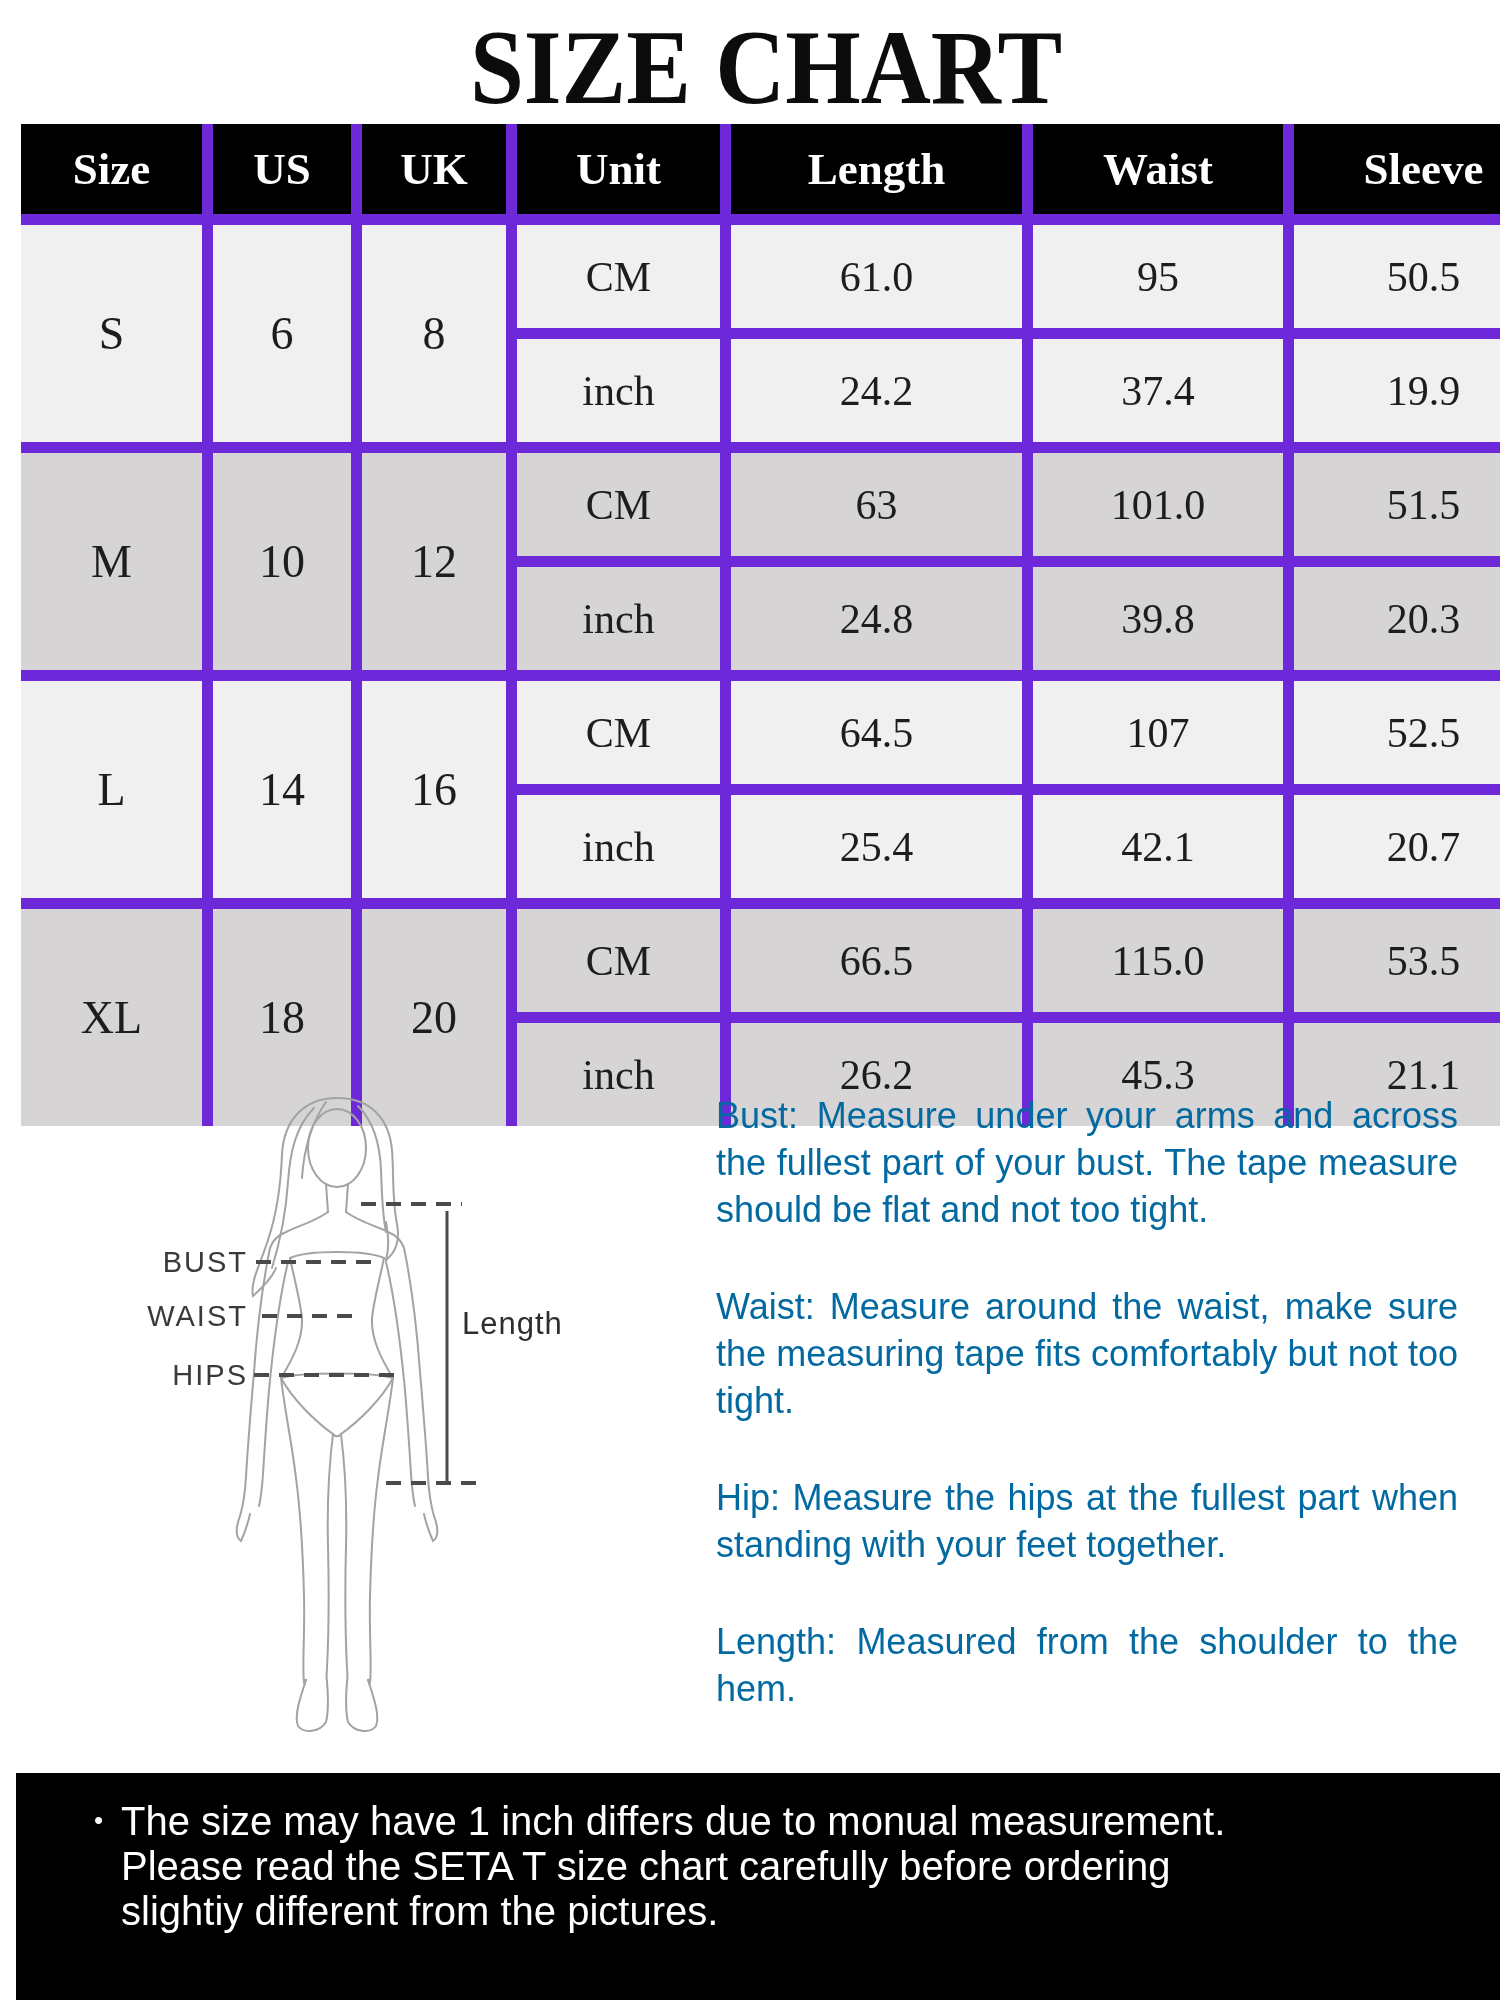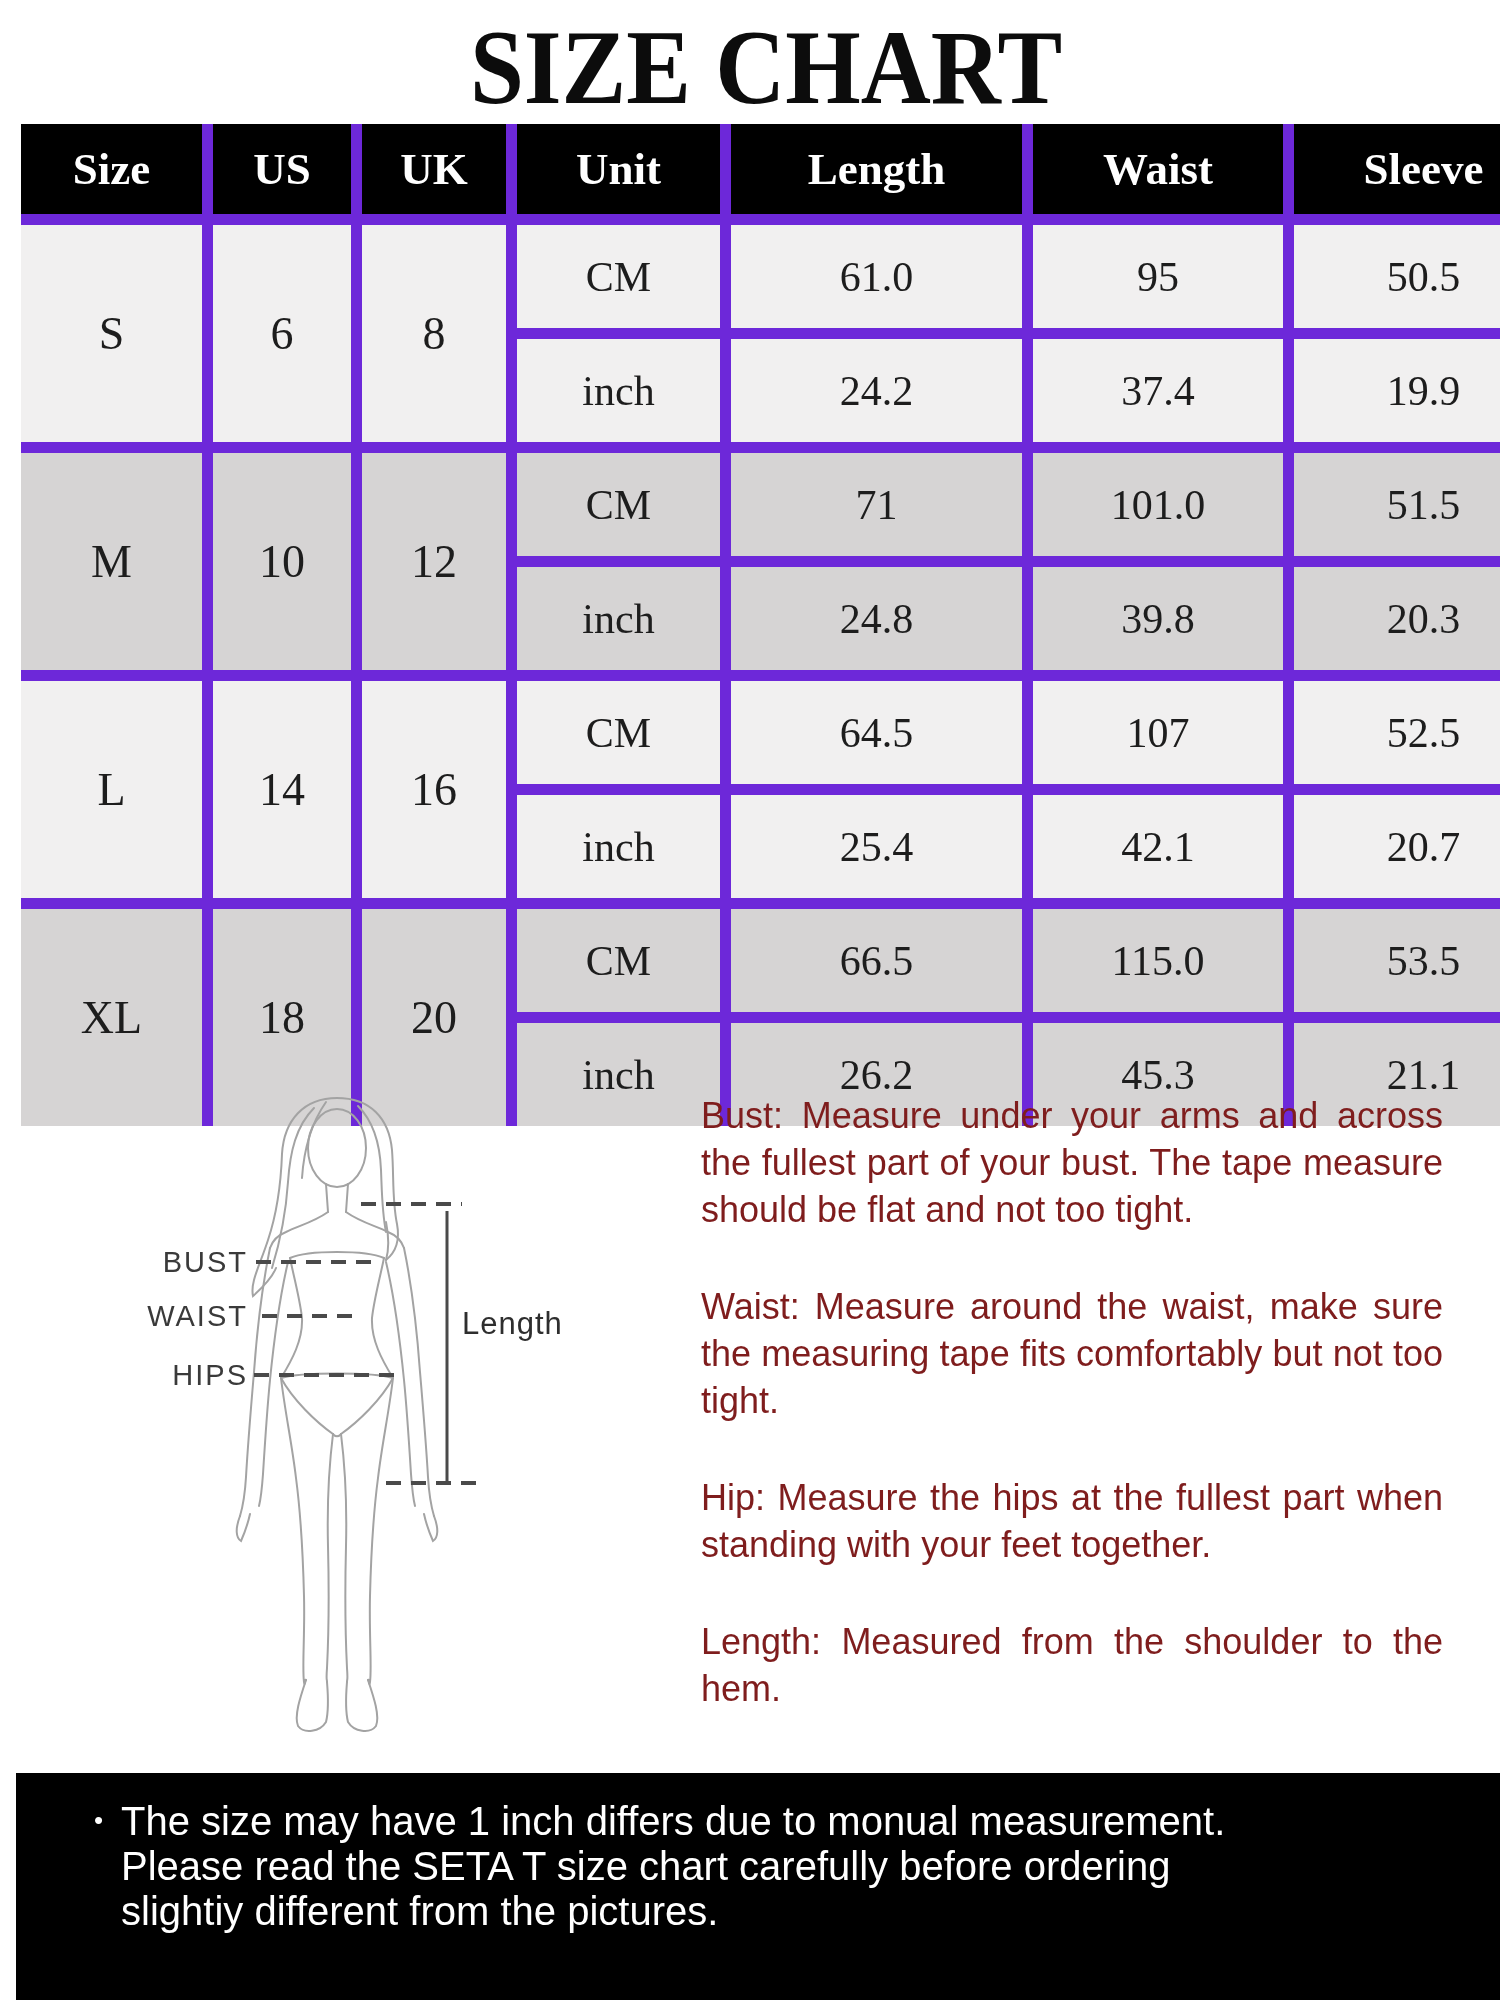--- a/index.html
+++ b/index.html
@@ -43,22 +43,22 @@
   .fig-label {
     font-family:"Liberation Sans", sans-serif; font-size:29px;
     letter-spacing:2px; fill:#3a3a3a;
   }
   .fig-length-label {
     font-family:"Liberation Sans", sans-serif; font-size:31px; fill:#2e2e2e; letter-spacing:1px;
   }
 
   
   .instructions {
-    position:absolute; left:685px; top:1092px; width:742px;
-    font-size:36px; line-height:47px; color:#7f1d1d;
+    position:absolute; left:700px; top:1092px; width:742px;
+    font-size:36px; line-height:47px; color:#0369a1;
   }
   .instructions p { margin:0 0 50px 0; text-align:justify; }
   .instructions p:last-child { margin-bottom:0; }
 
   
   .footer {
     position:absolute; left:0; top:1773px; width:1500px; height:227px;
     background:#000000; color:#ffffff; box-sizing:border-box;
     padding:25px 40px 0 78px;
   }
@@ -93,21 +93,21 @@
     <div class="cell light">50.5</div>
     <div class="cell light">inch</div>
     <div class="cell light">24.2</div>
     <div class="cell light">37.4</div>
     <div class="cell light">19.9</div>
 
     <div class="cell dark merged">M</div>
     <div class="cell dark merged">10</div>
     <div class="cell dark merged">12</div>
     <div class="cell dark">CM</div>
-    <div class="cell dark">71</div>
+    <div class="cell dark">63</div>
     <div class="cell dark">101.0</div>
     <div class="cell dark">51.5</div>
     <div class="cell dark">inch</div>
     <div class="cell dark">24.8</div>
     <div class="cell dark">39.8</div>
     <div class="cell dark">20.3</div>
 
     <div class="cell light merged">L</div>
     <div class="cell light merged">14</div>
     <div class="cell light merged">16</div>

